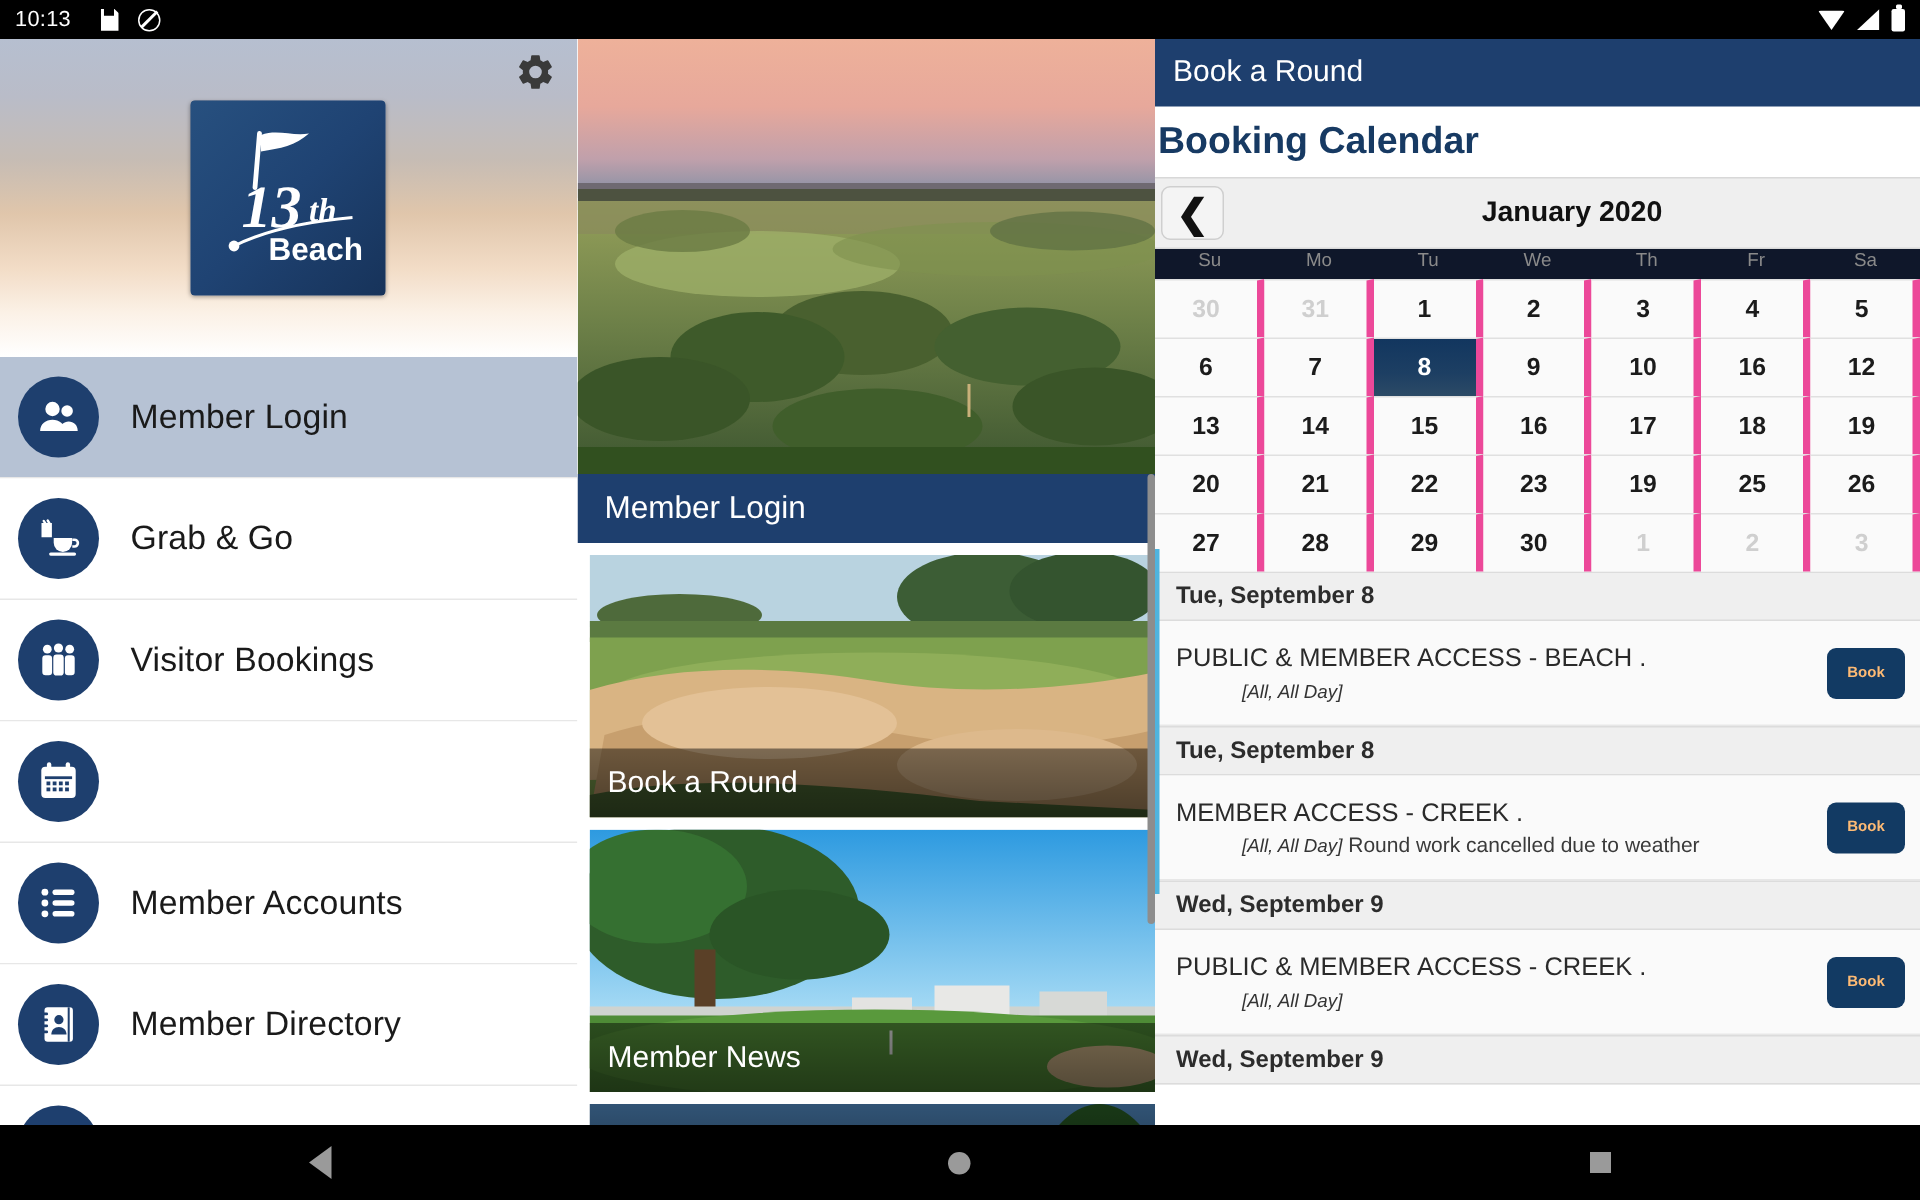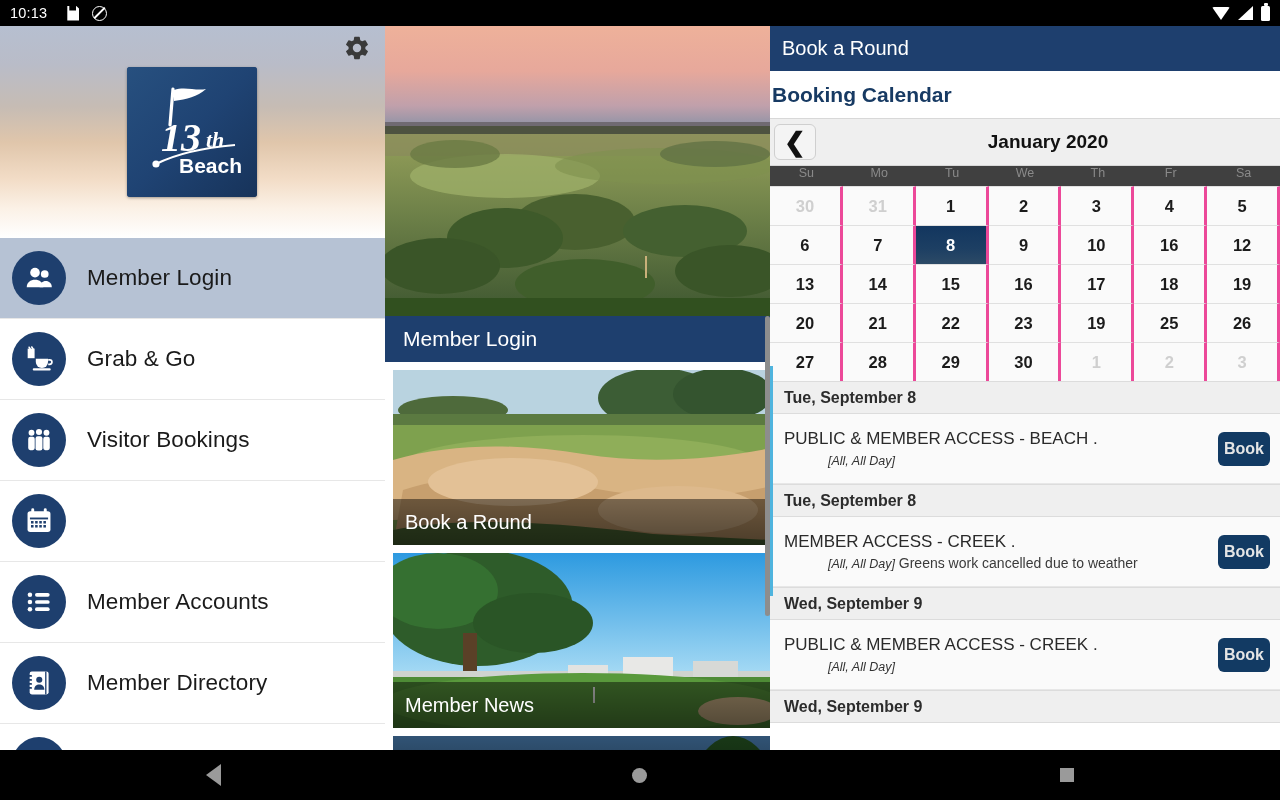--- a/index.html
+++ b/index.html
@@ -99,42 +99,42 @@
   }
 
   
   .right { position:absolute; left:770px; top:0; width:510px; height:724px; background:#fff; overflow:hidden; }
   .right-titlebar {
     height:45px; background:#1e3f6e; color:#fff; display:flex; align-items:center;
     padding-left:12px; font-size:20px;
   }
   .right-subtitle {
     height:47px; display:flex; align-items:center; padding-left:2px;
-    color:#173a63; font-size:21px; font-weight:bold;
+    color:#173a63; font-size:25px; font-weight:bold;
   }
   .cal-head {
     height:48px; background:#efefef; border-top:1px solid #d8d8d8; border-bottom:1px solid #d8d8d8;
     display:flex; align-items:center; position:relative;
   }
   .cal-arrow {
     width:42px; height:36px; background:#f4f4f4; border:1px solid #cfcfcf; border-radius:6px;
     display:flex; align-items:center; justify-content:center; cursor:pointer;
   }
   .cal-arrow.left { margin-left:4px; }
   .chev { font-size:26px; color:#111; font-weight:bold; line-height:1; }
   .cal-title { flex:1; text-align:center; font-size:19px; font-weight:bold; color:#111; }
 
-  .dow-row { display:flex; height:20px; background:#404040; }
+  .dow-row { display:flex; height:20px; background:#0f172a; }
   .dow { flex:1; text-align:center; font-size:12.5px; color:#8a8a8a; }
   .cal-grid { }
   .cal-row { display:flex; }
   .cal-cell {
     flex:1; height:39px; display:flex; align-items:center; justify-content:center;
     font-size:16.5px; font-weight:bold; color:#1b1b1b;
-    border-top:1px solid #e0e0e0; border-right:3px solid #ec4899; background:#fafafa;
+    border-top:1px solid #e0e0e0; border-right:5px solid #ec4899; background:#fafafa;
     cursor:pointer;
   }
   .cal-cell.muted { color:#cfcfcf; }
   .cal-cell.sel {
     background: linear-gradient(to bottom,#12365f 0%, #1d3f63 60%, #2c4a66 100%);
     color:#fff;
   }
 
   .bookings { }
   .bk-daterow {
@@ -143,22 +143,22 @@
   }
   .bk-event {
     min-height:70px; background:#fafafa; display:flex; align-items:center;
     padding:10px 10px 10px 14px; border-bottom:1px solid #e7e7e7;
   }
   .bk-texts { flex:1; }
   .bk-title { font-size:17px; color:#2a2a2a; line-height:1.25; }
   .bk-sub { font-size:14px; color:#3a3a3a; margin-top:3px; line-height:1.25;margin-left:44px; }
   .bk-sub i { font-size:12.5px; color:#333; }
   .bk-book {
-    flex:none; width:52px; height:34px; border-radius:6px; background:#123a63; color:#e5e5e5;
-    font-size:16px; font-weight:bold; display:flex; align-items:center; justify-content:center;
+    flex:none; width:52px; height:34px; border-radius:6px; background:#123a63; color:#fdba74;
+    font-size:10px; font-weight:bold; display:flex; align-items:center; justify-content:center;
     cursor:pointer; margin-left:8px;
   }
   .right-scroll {
     position:absolute; left:0; top:340px; width:3px; height:230px; background:#4fb4de;
   }
 </style>
 </head>
 <body>
 
 <div class="screen">
@@ -501,21 +501,21 @@
             <div class="bk-texts">
               <div class="bk-title">PUBLIC &amp; MEMBER ACCESS - BEACH .</div>
               <div class="bk-sub"><i>[All, All Day]</i></div>
             </div>
             <div class="bk-book">Book</div>
           </div>
           <div class="bk-daterow">Tue, September 8</div>
           <div class="bk-event">
             <div class="bk-texts">
               <div class="bk-title">MEMBER ACCESS - CREEK .</div>
-              <div class="bk-sub"><i>[All, All Day]</i><span> Greens work cancelled due to weather</span></div>
+              <div class="bk-sub"><i>[All, All Day]</i><span> Round work cancelled due to weather</span></div>
             </div>
             <div class="bk-book">Book</div>
           </div>
           <div class="bk-daterow">Wed, September 9</div>
           <div class="bk-event">
             <div class="bk-texts">
               <div class="bk-title">PUBLIC &amp; MEMBER ACCESS - CREEK .</div>
               <div class="bk-sub"><i>[All, All Day]</i></div>
             </div>
             <div class="bk-book">Book</div>

